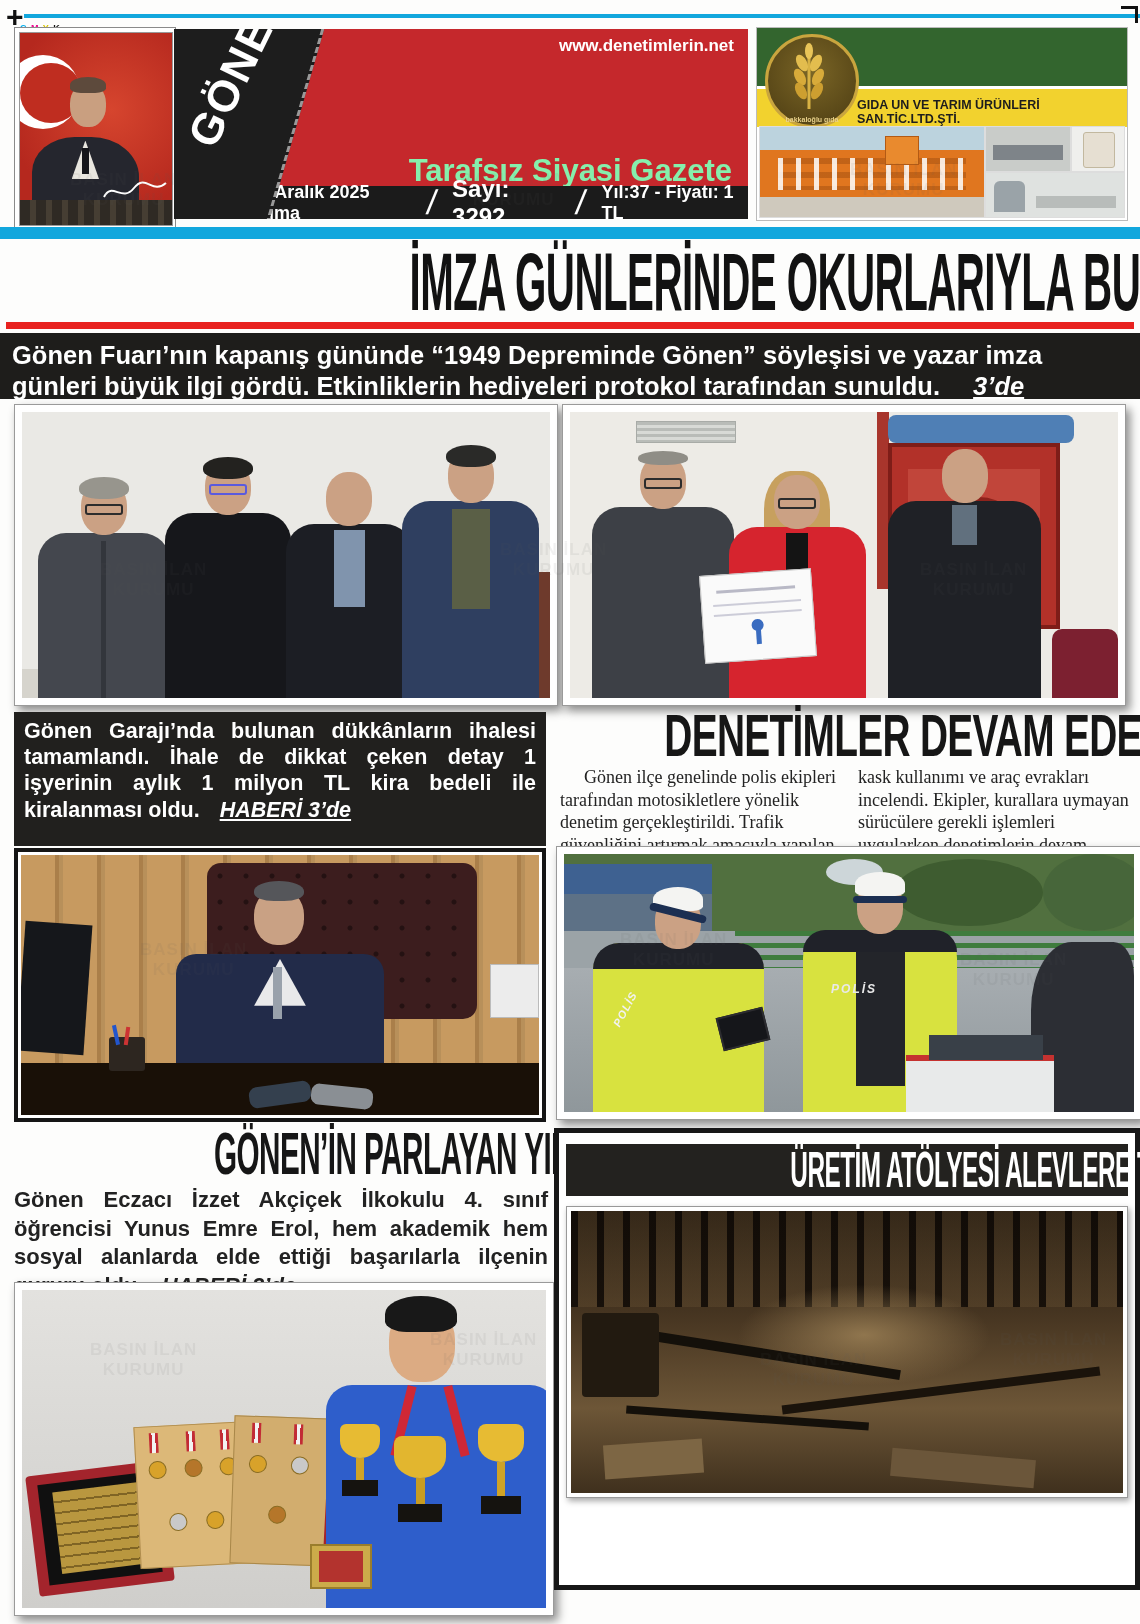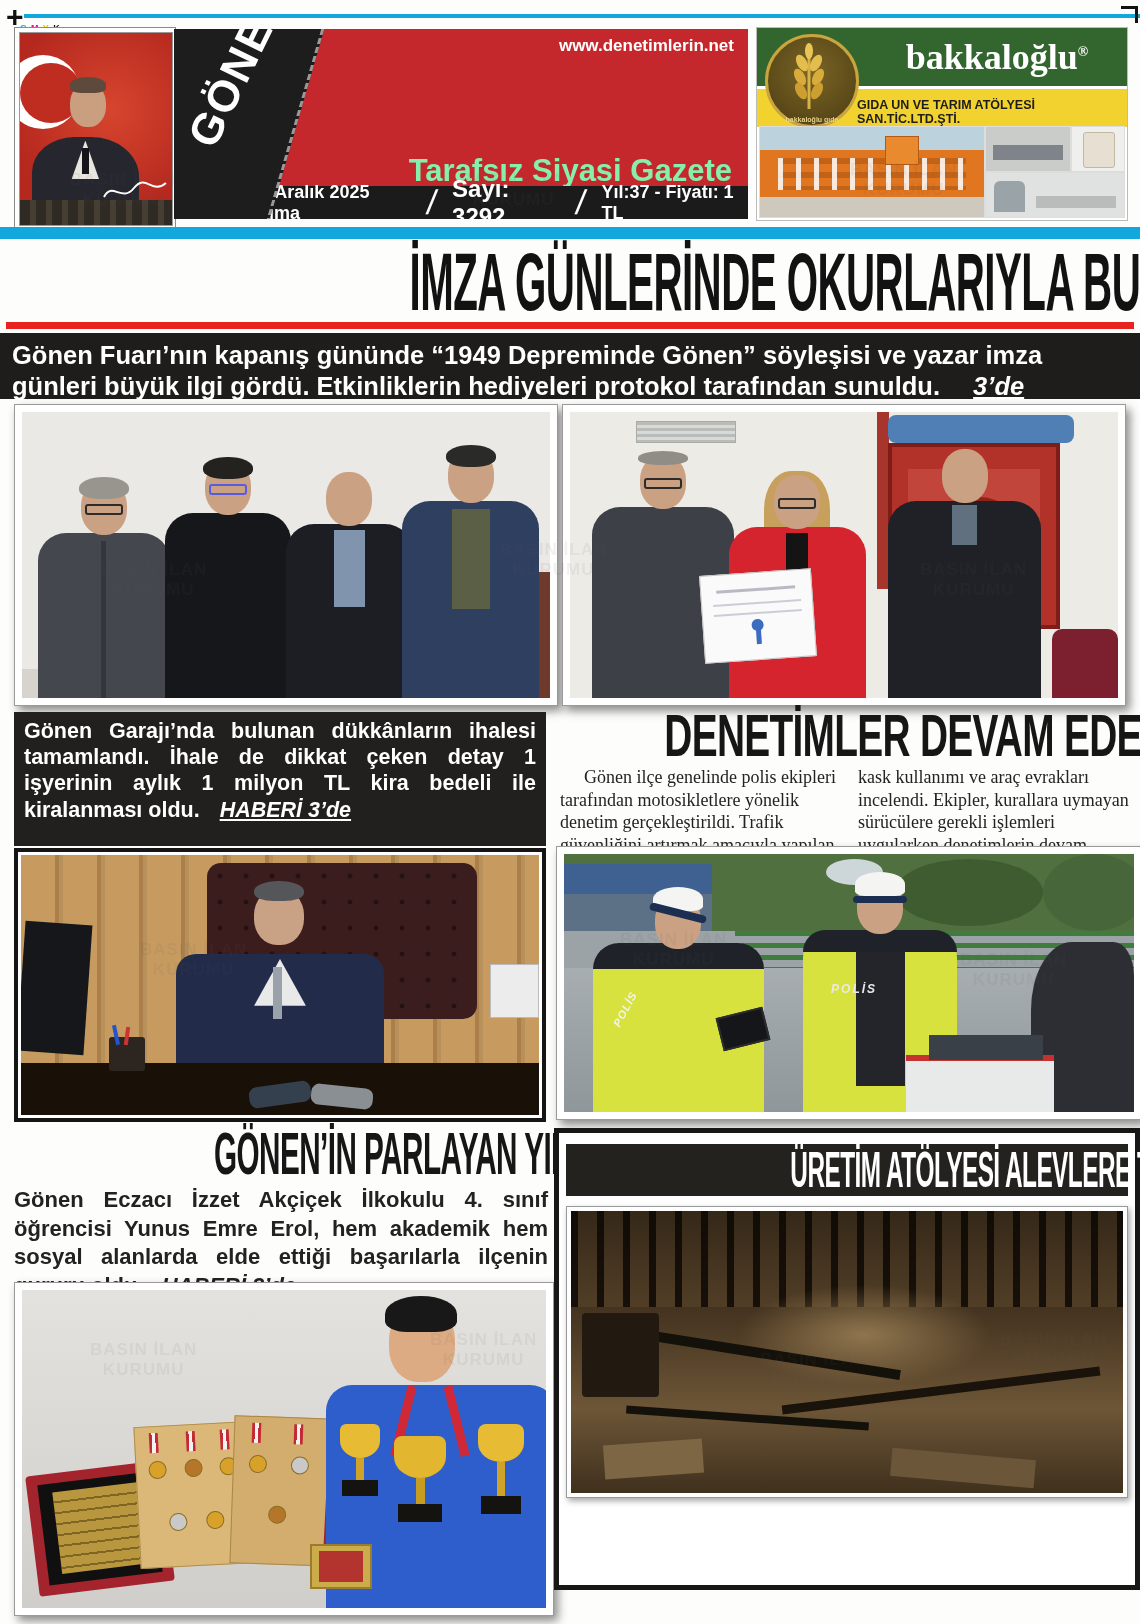--- a/index.html
+++ b/index.html
@@ -71,25 +71,21 @@
     </div>
     <div class="abs" style="left:-34px;top:-18px;width:150px;height:240px;background:#1d1d1d;transform:skewX(-16deg);
                 border-right:3px dashed rgba(255,255,255,.55);border-left:2px dashed rgba(255,255,255,.3);"></div>
     <div class="abs" style="left:4px;top:104px;color:#fff;font-weight:900;font-size:44px;letter-spacing:2px;
                 transform:rotate(-64deg);transform-origin:left top;">GÖNEN</div>
   </div>
 
   <div class="abs" style="left:756px;top:27px;width:370px;height:192px;background:#fff;border:1px solid #bbb;overflow:hidden;">
     <div class="abs" style="left:0;top:0;width:100%;height:58px;background:#33652e;"></div>
     <div class="abs" style="left:0;top:58px;width:100%;height:38px;background:#f2d22e;border-top:3px solid #fff;"></div>
-    <div class="abs" style="left:120px;top:8px;width:240px;text-align:center;color:#fff;font-weight:bold;font-size:36px;
-                font-family:'Liberation Serif',serif;">
-      <span>bakkaloğlu</span><sup style="font-size:14px;color:#fff;">®</sup>
-    </div>
-    <div class="abs" style="left:100px;top:70px;width:266px;color:#1d1d1d;font-weight:bold;font-size:12.5px;">GIDA UN VE TARIM ATÖLYESİ SAN.TİC.LTD.ŞTİ.</div>
+    <div class="abs" style="left:100px;top:70px;width:266px;color:#1d1d1d;font-weight:bold;font-size:12.5px;">GIDA UN VE TARIM ÜRÜNLERİ SAN.TİC.LTD.ŞTİ.</div>
     <div class="abs" style="left:8px;top:6px;width:88px;height:88px;border-radius:50%;
                 background:radial-gradient(circle at 50% 40%, #7a6526 0%, #554416 80%);border:3px solid #c9a53e;">
       <svg width="82" height="82" viewBox="0 0 82 82">
         <line x1="41" y1="72" x2="41" y2="16" stroke="#d8b244" stroke-width="3"></line>
         <ellipse cx="34" cy="26" rx="5" ry="9" fill="#e3bd4e" transform="rotate(-28 34 26)"></ellipse>
         <ellipse cx="48" cy="26" rx="5" ry="9" fill="#e3bd4e" transform="rotate(28 48 26)"></ellipse>
         <ellipse cx="32" cy="40" rx="5" ry="9" fill="#d8ab3a" transform="rotate(-28 32 40)"></ellipse>
         <ellipse cx="50" cy="40" rx="5" ry="9" fill="#d8ab3a" transform="rotate(28 50 40)"></ellipse>
         <ellipse cx="33" cy="54" rx="5" ry="9" fill="#cd9f30" transform="rotate(-28 33 54)"></ellipse>
         <ellipse cx="49" cy="54" rx="5" ry="9" fill="#cd9f30" transform="rotate(28 49 54)"></ellipse>

